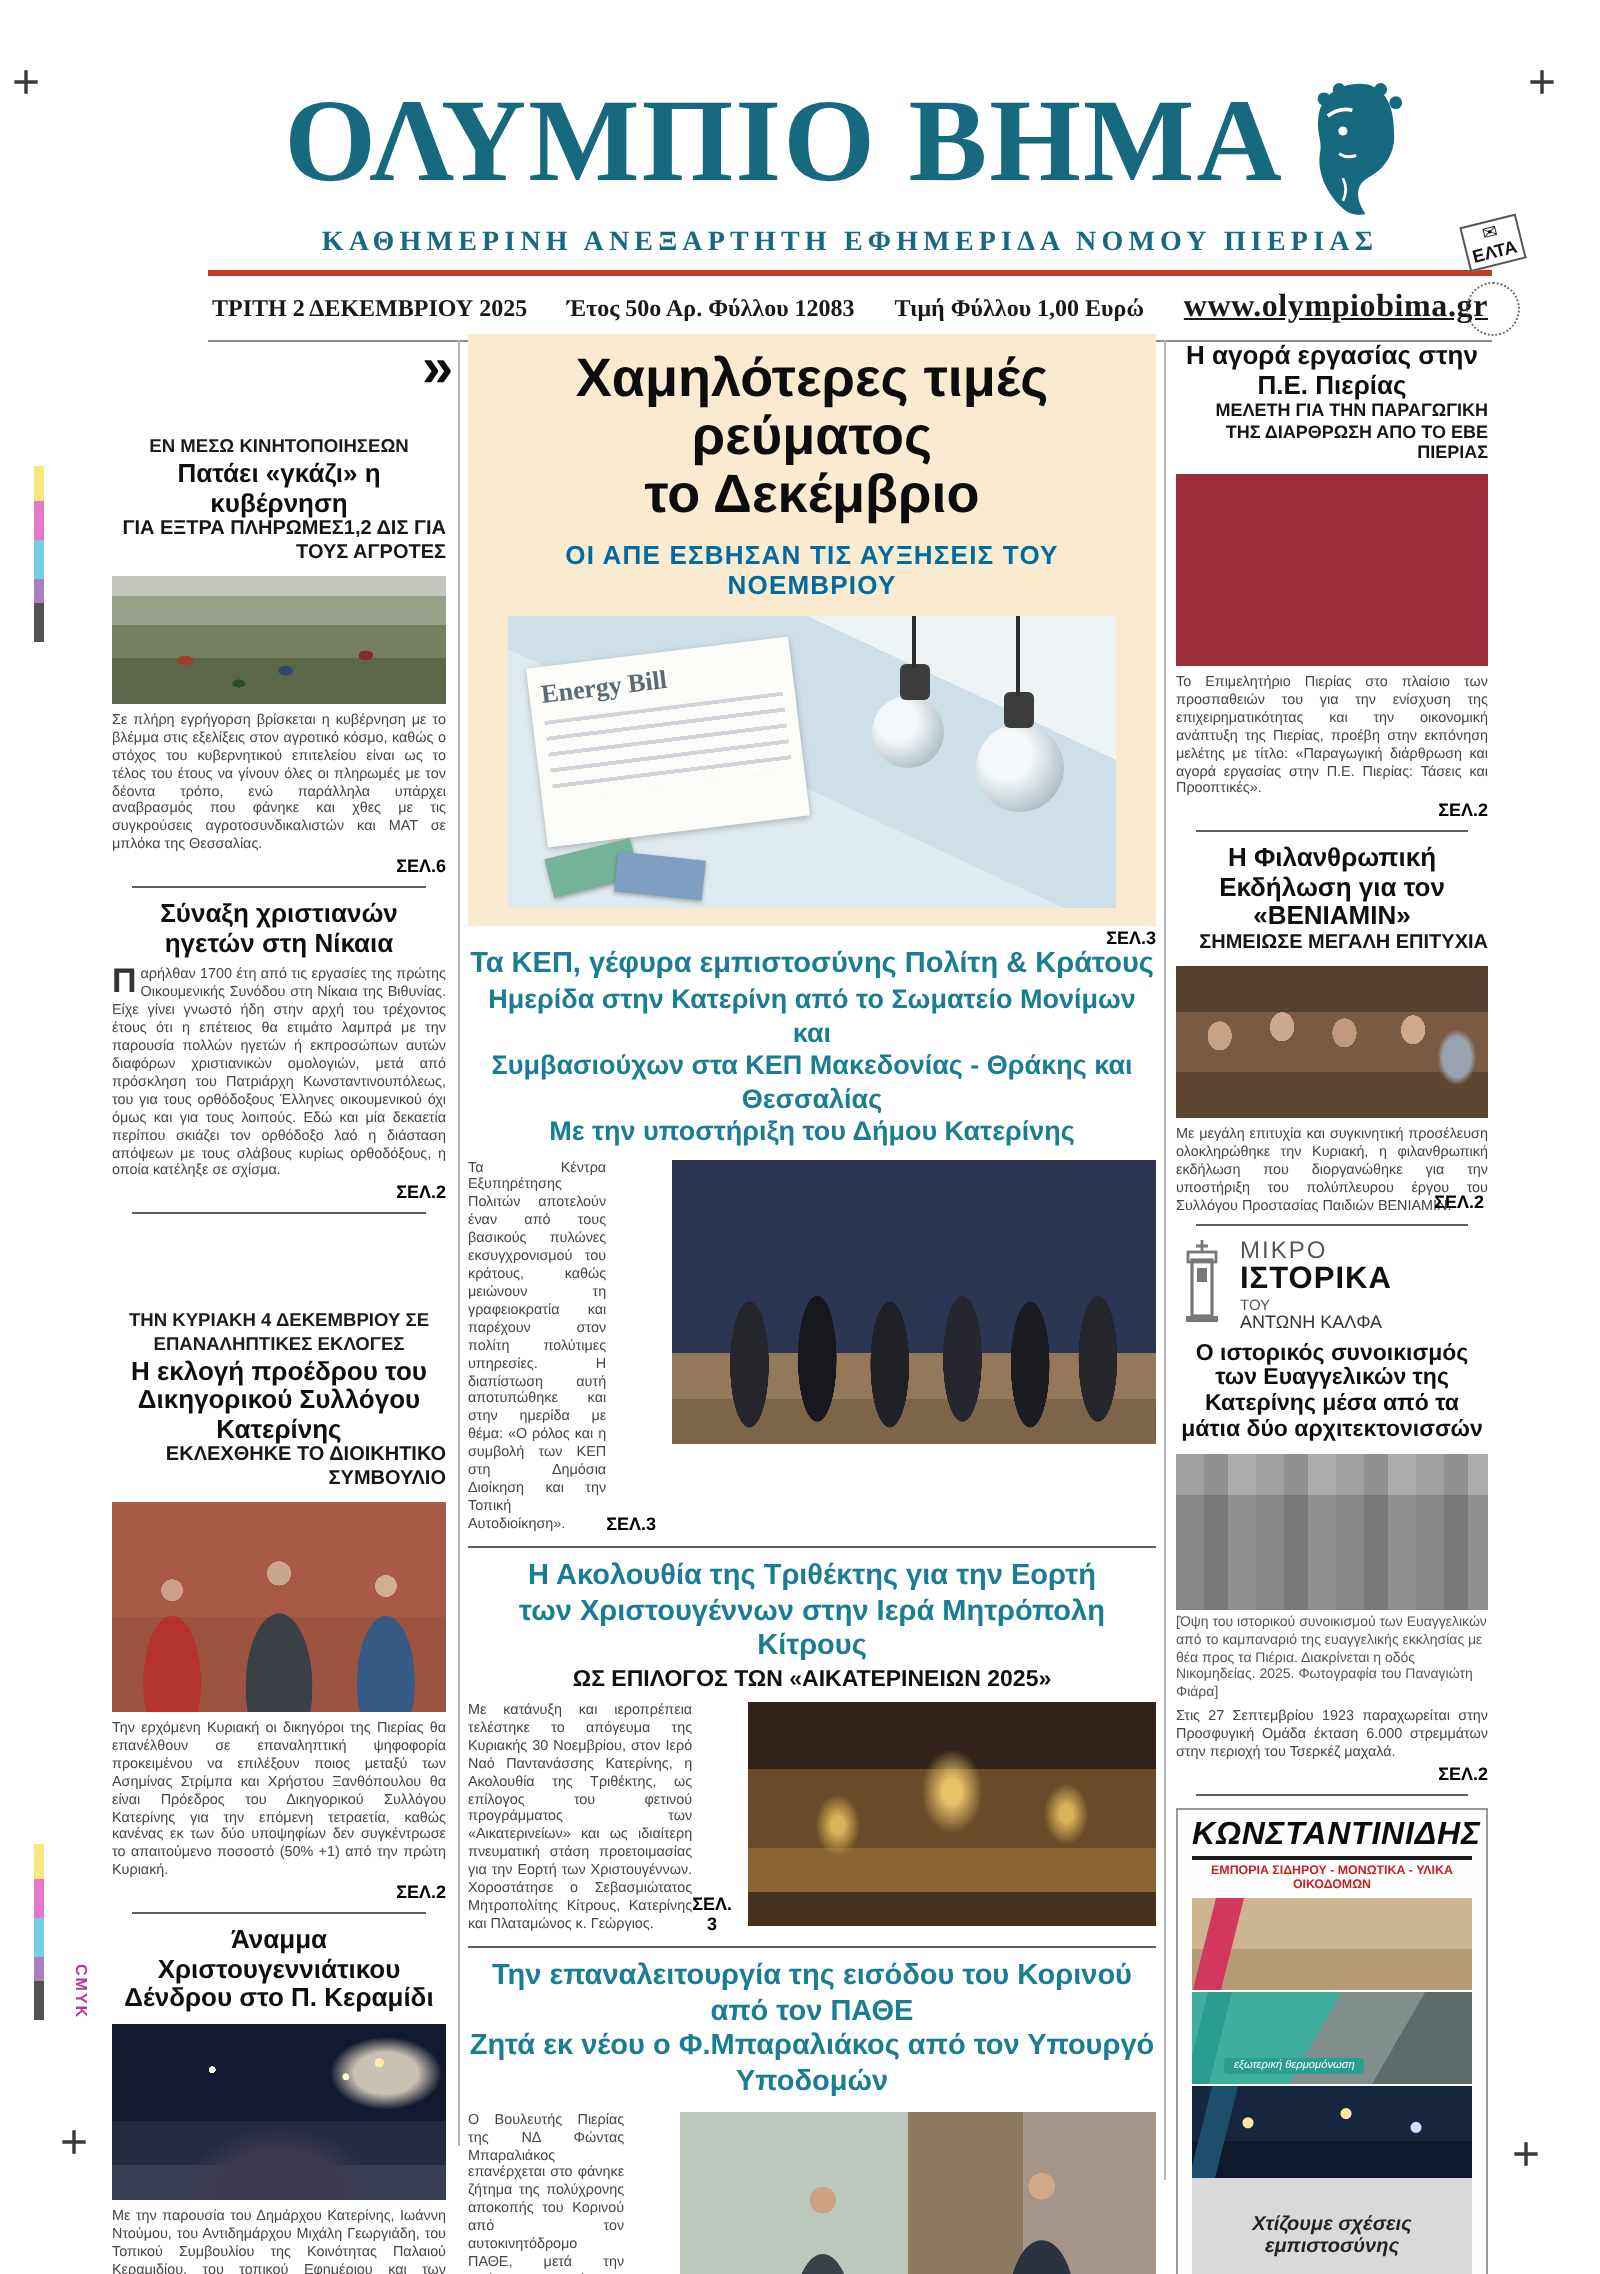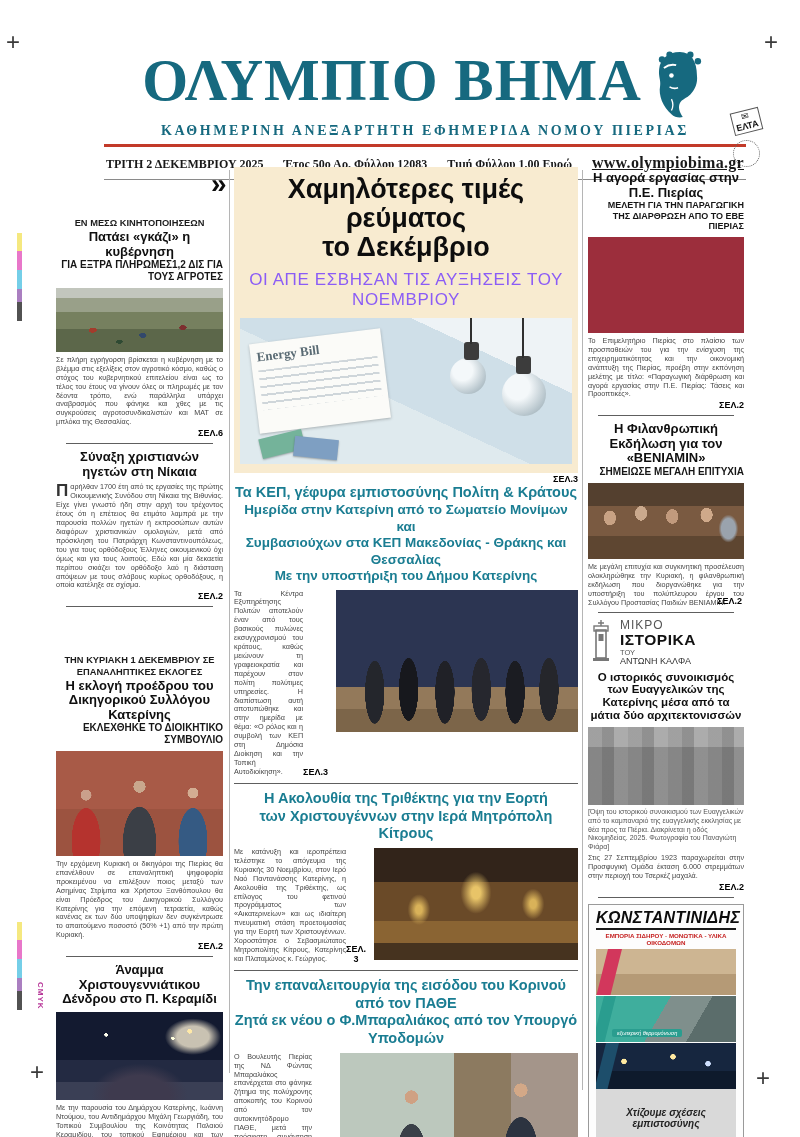--- a/index.html
+++ b/index.html
@@ -6,21 +6,21 @@
   .page{position:relative;width:800px;height:1137px;background:#ffffff;margin:0 auto;
         font-family:"Liberation Sans","DejaVu Sans",sans-serif;color:#222;overflow:hidden;}
   
   .crop{position:absolute;font-size:24px;font-weight:400;color:#3a3a3a;line-height:1;}
   .crop.tl{left:6px;top:30px;} .crop.tr{left:764px;top:30px;}
   .crop.bl{left:30px;top:1060px;} .crop.br{left:756px;top:1066px;}
   .reg{position:absolute;width:5px;background:linear-gradient(180deg,#f3e469 0 20%,#e45fc0 20% 42%,#5cc6e4 42% 64%,#9b68b5 64% 78%,#333 78% 100%);opacity:.85;}
   .reg1{left:17px;top:233px;height:88px;} .reg2{left:17px;top:922px;height:88px;}
   .cmyk{position:absolute;left:36px;top:982px;writing-mode:vertical-rl;font-size:8px;font-weight:bold;color:#b8399a;letter-spacing:1px;}
   
-  .masthead{position:absolute;left:104px;top:50px;width:642px;}
+  .masthead{position:absolute;left:104px;top:40px;width:642px;}
   .mast-row{display:flex;align-items:flex-start;justify-content:center;gap:8px;}
   .mast-title{font-family:"Liberation Serif","DejaVu Serif",serif;font-weight:bold;font-size:59px;line-height:1.02;color:#16697f;letter-spacing:1px;margin:0;white-space:nowrap;}
   .mast-sub{margin-top:1px;text-align:center;font-family:"Liberation Serif","DejaVu Serif",serif;font-weight:bold;font-size:14px;letter-spacing:2.6px;color:#16697f;}
   .red-rule{height:3px;background:#c23a29;margin-top:5px;}
   .dateline{display:flex;justify-content:space-between;align-items:baseline;margin-top:7px;font-family:"Liberation Serif","DejaVu Serif",serif;font-weight:bold;font-size:12px;color:#191919;padding:0 2px;}
   .website{font-size:16px;letter-spacing:.3px;text-decoration:underline;}
   .gray-rule{height:1px;background:#8a8a8a;margin-top:7px;}
   .elta{position:absolute;left:724px;top:110px;width:44px;text-align:center;}
   .elta-logo{display:inline-block;transform:rotate(-14deg);font-size:9px;font-weight:bold;color:#111;border:1px solid #555;padding:1px 2px;background:#fff;}
   .elta-wing{font-size:9px;display:block;line-height:1;}
@@ -103,23 +103,23 @@
      radial-gradient(10px 12px at 14% 46%,#c8a284 60%,transparent 61%),
      radial-gradient(10px 12px at 34% 40%,#caa98d 60%,transparent 61%),
      radial-gradient(10px 12px at 54% 44%,#c19a7d 60%,transparent 61%),
      radial-gradient(10px 12px at 76% 42%,#cfa98a 60%,transparent 61%),
      radial-gradient(14px 20px at 90% 60%,#9aa3ad 50%,transparent 70%),
      linear-gradient(180deg,#54402f 0 30%,#7a5a41 30% 70%,#5e4631 70% 100%);}
   .ph-town{height:78px;filter:grayscale(1);background:
      repeating-linear-gradient(90deg,#b5b5b5 0 14px,#a3a3a3 14px 26px,#c2c2c2 26px 40px),
      linear-gradient(180deg,#e2e2e2 0 26%,#bdbdbd 26% 100%);background-blend-mode:multiply;}
   
-  .main-box{background:#f8ebd0;padding:8px 6px 9px;}
+  .main-box{background:#f8ebd0;padding:8px 20px 9px;}
   .main-hl{font-size:27px;font-weight:bold;text-align:center;line-height:1.08;color:#0d0d0d;}
-  .main-shl{margin-top:8px;font-size:17px;font-weight:normal;text-align:center;color:#8b5cf6;letter-spacing:.6px;}
+  .main-shl{margin-top:8px;font-size:13px;font-weight:bold;text-align:center;color:#0369a1;letter-spacing:.6px;}
   .c-hl{color:#1a7d92;font-size:14.5px;font-weight:bold;text-align:center;line-height:1.22;}
   .c-hl-sm{font-size:13.5px;}
   .c-shl-black{color:#101010;font-size:11.5px;font-weight:bold;text-align:center;margin-top:1px;}
   .row{display:flex;gap:8px;margin-top:5px;}
   .leftcell{flex:none;display:flex;flex-direction:row;}
   .leftcell .bd{margin-top:0;}
   .leftcell .ref{margin-top:auto;text-align:center;}
   .rowphoto{flex:1;margin-top:0;}
   .c5-hl{font-size:17.5px;font-weight:bold;text-align:center;color:#0c0c0c;line-height:1.08;}
   
@@ -222,21 +222,21 @@
       <div class="hl">Σύναξη χριστιανών ηγετών στη Νίκαια</div>
       <div class="bd">
         <span class="dropcap">Π</span><span>αρήλθαν 1700 έτη από τις εργασίες της πρώτης Οικουμενικής Συνόδου στη Νίκαια της Βιθυνίας. Είχε γίνει γνωστό ήδη στην αρχή του τρέχοντος έτους ότι η επέτειος θα ετιμάτο λαμπρά με την παρουσία πολλών ηγετών ή εκπροσώπων αυτών διαφόρων χριστιανικών ομολογιών, μετά από πρόσκληση του Πατριάρχη Κωνσταντινουπόλεως, του για τους ορθόδοξους Έλληνες οικουμενικού όχι όμως και για τους λοιπούς. Εδώ και μία δεκαετία περίπου σκιάζει τον ορθόδοξο λαό η διάσταση απόψεων με τους σλάβους κυρίως ορθοδόξους, η οποία κατέληξε σε σχίσμα.</span>
       </div>
       <div class="ref">ΣΕΛ.2</div>
     </section>
 
     <div class="sep"></div>
 
     <section class="story">
-      <div class="k">ΤΗΝ ΚΥΡΙΑΚΗ 1 ΔΕΚΕΜΒΡΙΟΥ ΣΕ ΕΠΑΝΑΛΗΠΤΙΚΕΣ ΕΚΛΟΓΕΣ</div>
+      <div class="k">ΤΗΝ ΚΥΡΙΑΚΗ 4 ΔΕΚΕΜΒΡΙΟΥ ΣΕ ΕΠΑΝΑΛΗΠΤΙΚΕΣ ΕΚΛΟΓΕΣ</div>
       <div class="hl">Η εκλογή προέδρου του Δικηγορικού Συλλόγου Κατερίνης</div>
       <div class="shl">ΕΚΛΕΧΘΗΚΕ ΤΟ ΔΙΟΙΚΗΤΙΚΟ ΣΥΜΒΟΥΛΙΟ</div>
       <div class="photo ph-lawyers"></div>
       <div class="bd">Την ερχόμενη Κυριακή οι δικηγόροι της Πιερίας θα επανέλθουν σε επαναληπτική ψηφοφορία προκειμένου να επιλέξουν ποιος μεταξύ των Ασημίνας Στρίμπα και Χρήστου Ξανθόπουλου θα είναι Πρόεδρος του Δικηγορικού Συλλόγου Κατερίνης για την επόμενη τετραετία, καθώς κανένας εκ των δύο υποψηφίων δεν συγκέντρωσε το απαιτούμενο ποσοστό (50% +1) από την πρώτη Κυριακή.</div>
       <div class="ref">ΣΕΛ.2</div>
     </section>
 
     <div class="sep"></div>
 
     <section class="story">
@@ -288,20 +288,21 @@
         </div>
         <div class="photo rowphoto ph-kep"></div>
       </div>
     </section>
 
     <div class="sep" style="margin:6px 0"></div>
 
     <section class="story">
       <div class="c-hl">Η Ακολουθία της Τριθέκτης για την Εορτή</div>
       <div class="c-hl">των Χριστουγέννων στην Ιερά Μητρόπολη Κίτρους</div>
+      <div class="c-shl-black">ΩΣ ΕΠΙΛΟΓΟΣ ΤΩΝ «ΑΙΚΑΤΕΡΙΝΕΙΩΝ 2025»</div>
       <div class="row">
         <div class="leftcell" style="width:132px">
           <div class="bd">Με κατάνυξη και ιεροπρέπεια τελέστηκε το απόγευμα της Κυριακής 30 Νοεμβρίου, στον Ιερό Ναό Παντανάσσης Κατερίνης, η Ακολουθία της Τριθέκτης, ως επίλογος του φετινού προγράμματος των «Αικατερινείων» και ως ιδιαίτερη πνευματική στάση προετοιμασίας για την Εορτή των Χριστουγέννων. Χοροστάτησε ο Σεβασμιώτατος Μητροπολίτης Κίτρους, Κατερίνης και Πλαταμώνος κ. Γεώργιος.</div>
           <div class="ref">ΣΕΛ. 3</div>
         </div>
         <div class="photo rowphoto ph-church"></div>
       </div>
     </section>
 
     <div class="sep" style="margin:6px 0"></div>

